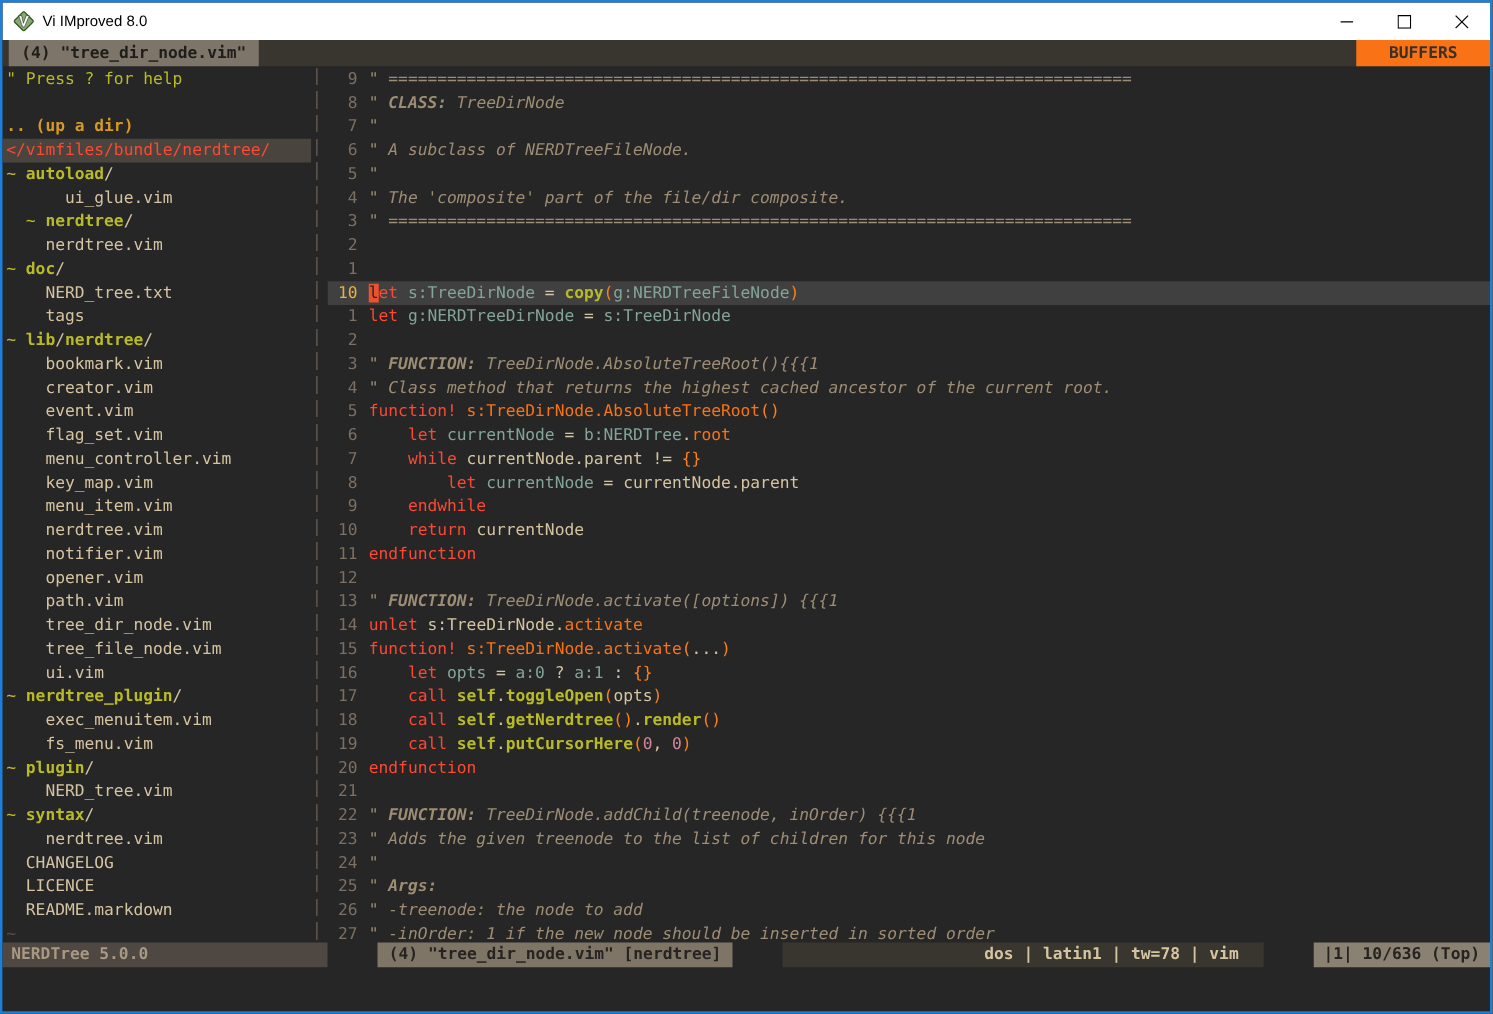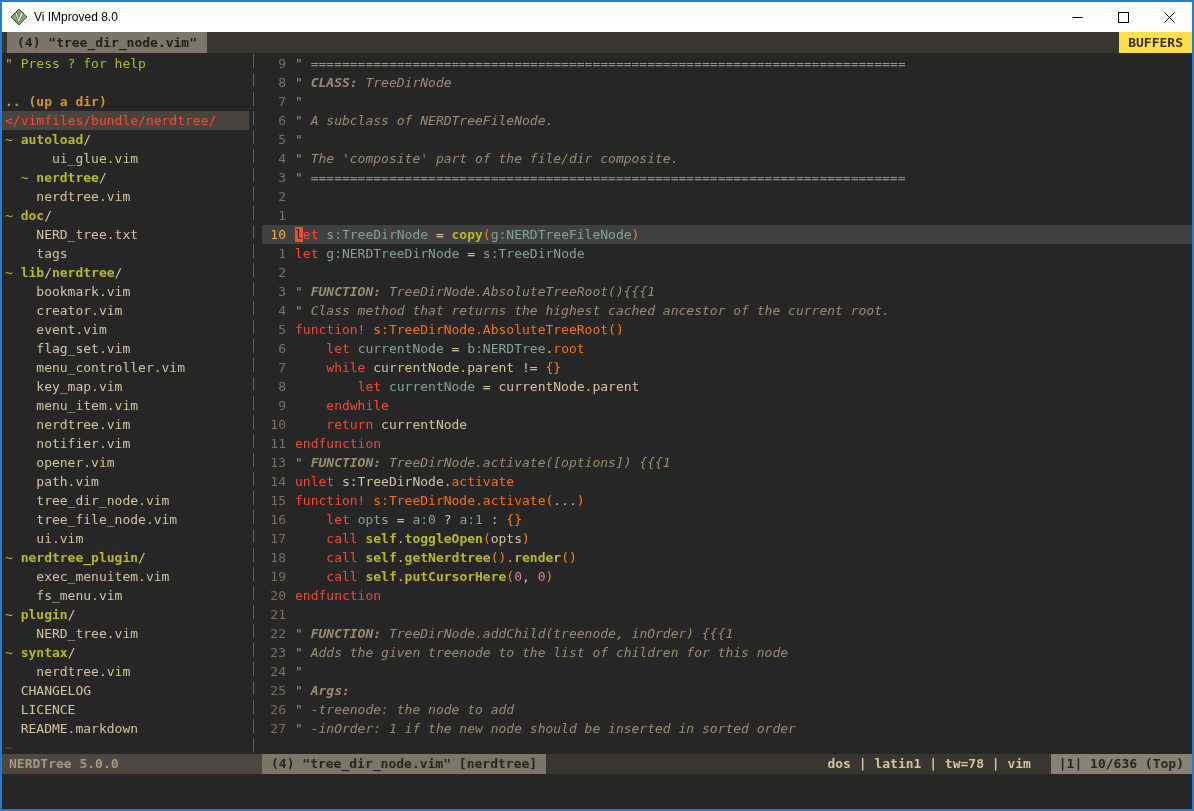--- a/index.html
+++ b/index.html
@@ -13,21 +13,21 @@
   .titlebar{height:30px;background:#ffffff;display:flex;align-items:center;flex-shrink:0;justify-content:space-between;}
   .app-icon{margin:0 7px 0 9px;display:flex;}
   .title-text{font-family:"Liberation Sans", sans-serif;font-size:12px;color:#000;}
   .controls{margin-left:auto;display:flex;height:100%;}
   .ctrl{width:46px;display:flex;align-items:center;justify-content:center;}
   
   .tabline{height:21px;background:#39352f;display:flex;flex-shrink:0;
     font-size:13px;font-weight:bold;align-items:stretch;}
   .tab-active{background:#7d7569;color:#1f1d19;margin-left:5px;padding:0 10px;
     display:flex;align-items:center;white-space:pre;}
-  .tab-buffers{margin-left:auto;background:#fde047;color:#3a3026;padding:0 9px;
+  .tab-buffers{margin-left:auto;background:#f97316;color:#3a3026;padding:0 26px;
     display:flex;align-items:center;}
   
   .main{height:701px;display:flex;flex-shrink:0;font-size:13px;line-height:19px;overflow:hidden;}
   .sidebar{width:247px;flex-shrink:0;overflow:hidden;padding:1px 0 0 3px;box-sizing:border-box;}
   .srow{height:19px;white-space:pre;}
   .srow.root-row{background:#4a443e;margin-left:-3px;padding-left:3px;}
   .separator{width:13px;flex-shrink:0;
     background-image:repeating-linear-gradient(to bottom,#6a6057 0px,#6a6057 14px,rgba(0,0,0,0) 14px,rgba(0,0,0,0) 19px);
     background-size:1px 100%;background-repeat:no-repeat;background-position:4px 1px;}
   .editor{flex:1;overflow:hidden;padding-top:1px;}
@@ -46,21 +46,21 @@
   .orange{color:#fe8019}
   .purple{color:#d3869b}
   .fn{color:#f97316;font-weight:normal}
   .cursor{background:#f0512d;color:#262626}
   .file{color:#d5c4a1}
   .dirb{color:#b8bb26;font-weight:bold}
   .updir{color:#d79921;font-weight:bold}
   .rootline{color:#fb4934}
   .tilde{color:#554e48}
   
-  .statusbar{height:20px;display:flex;flex-shrink:0;font-size:13px;line-height:20px;font-weight:bold;}
+  .statusbar{height:20px;display:flex;flex-shrink:0;font-size:13px;line-height:20px;font-weight:bold;gap:40px;}
   .st-left{width:260px;flex-shrink:0;background:#4e4742;color:#a89984;padding-left:7px;
     box-sizing:border-box;white-space:pre;}
   .st-file{background:#7f7567;color:#262320;padding:0 9px;white-space:pre;}
   .st-mid{flex:1;background:#39352f;color:#d5c4a1;text-align:right;white-space:pre;padding-right:12px;}
   .st-right{background:#8a8173;color:#262320;padding:0 8px;white-space:pre;}
   
   .cmdline{flex:1;background:#262626;}
 </style>
 </head>
 <body>
@@ -156,20 +156,21 @@
         <div class="crow"><span class="ln">2</span></div>
         <div class="crow"><span class="ln">3</span><span class="comment">" </span><span class="commentb">FUNCTION: </span><span class="comment">TreeDirNode.AbsoluteTreeRoot(){{{1</span></div>
         <div class="crow"><span class="ln">4</span><span class="comment">" Class method that returns the highest cached ancestor of the current root.</span></div>
         <div class="crow"><span class="ln">5</span><span class="red">function!</span><span class="plain"> </span><span class="fn">s:TreeDirNode.AbsoluteTreeRoot</span><span class="orange">()</span></div>
         <div class="crow"><span class="ln">6</span><span class="plain">    </span><span class="red">let</span><span class="plain"> </span><span class="aqua">currentNode</span><span class="plain"> = </span><span class="aqua">b:NERDTree</span><span class="plain">.</span><span class="fn">root</span></div>
         <div class="crow"><span class="ln">7</span><span class="plain">    </span><span class="red">while</span><span class="plain"> currentNode.parent != </span><span class="orange">{}</span></div>
         <div class="crow"><span class="ln">8</span><span class="plain">        </span><span class="red">let</span><span class="plain"> </span><span class="aqua">currentNode</span><span class="plain"> = currentNode.parent</span></div>
         <div class="crow"><span class="ln">9</span><span class="plain">    </span><span class="red">endwhile</span></div>
         <div class="crow"><span class="ln">10</span><span class="plain">    </span><span class="red">return</span><span class="plain"> currentNode</span></div>
         <div class="crow"><span class="ln">11</span><span class="red">endfunction</span></div>
+        <div class="crow"><span class="ln">12</span></div>
         <div class="crow"><span class="ln">13</span><span class="comment">" </span><span class="commentb">FUNCTION: </span><span class="comment">TreeDirNode.activate([options]) {{{1</span></div>
         <div class="crow"><span class="ln">14</span><span class="red">unlet</span><span class="plain"> s:TreeDirNode.</span><span class="fn">activate</span></div>
         <div class="crow"><span class="ln">15</span><span class="red">function!</span><span class="plain"> </span><span class="fn">s:TreeDirNode.activate</span><span class="orange">(</span><span class="plain">...</span><span class="orange">)</span></div>
         <div class="crow"><span class="ln">16</span><span class="plain">    </span><span class="red">let</span><span class="plain"> </span><span class="aqua">opts</span><span class="plain"> = </span><span class="aqua">a:0</span><span class="plain"> ? </span><span class="aqua">a:1</span><span class="plain"> : </span><span class="orange">{}</span></div>
         <div class="crow"><span class="ln">17</span><span class="plain">    </span><span class="red">call</span><span class="plain"> </span><span class="greenb">self</span><span class="plain">.</span><span class="greenb">toggleOpen</span><span class="orange">(</span><span class="plain">opts</span><span class="orange">)</span></div>
         <div class="crow"><span class="ln">18</span><span class="plain">    </span><span class="red">call</span><span class="plain"> </span><span class="greenb">self</span><span class="plain">.</span><span class="greenb">getNerdtree</span><span class="orange">()</span><span class="plain">.</span><span class="greenb">render</span><span class="orange">()</span></div>
         <div class="crow"><span class="ln">19</span><span class="plain">    </span><span class="red">call</span><span class="plain"> </span><span class="greenb">self</span><span class="plain">.</span><span class="greenb">putCursorHere</span><span class="orange">(</span><span class="purple">0</span><span class="plain">, </span><span class="purple">0</span><span class="orange">)</span></div>
         <div class="crow"><span class="ln">20</span><span class="red">endfunction</span></div>
         <div class="crow"><span class="ln">21</span></div>
         <div class="crow"><span class="ln">22</span><span class="comment">" </span><span class="commentb">FUNCTION: </span><span class="comment">TreeDirNode.addChild(treenode, inOrder) {{{1</span></div>

